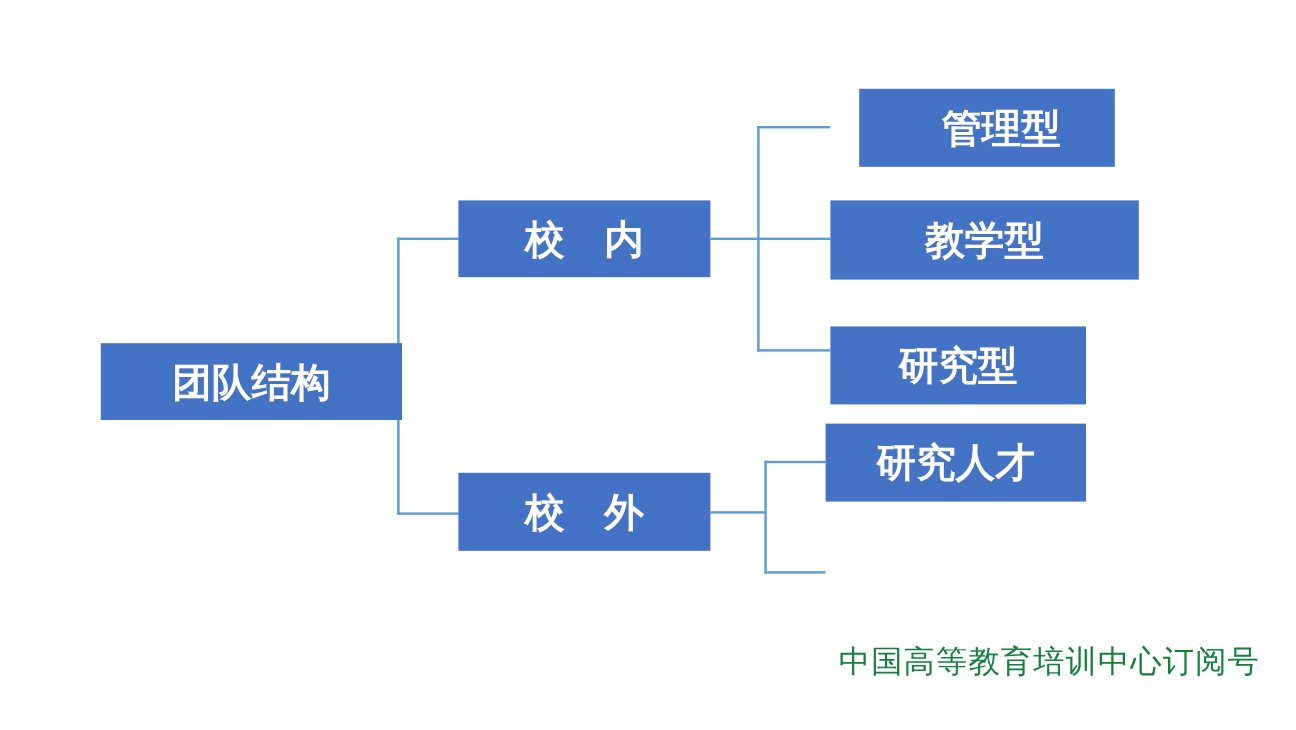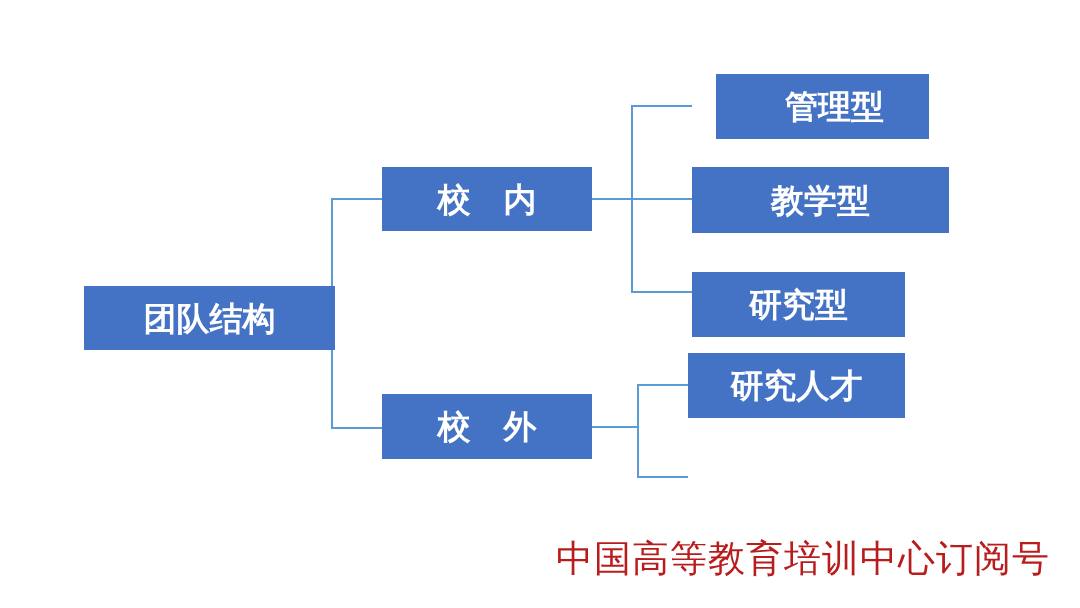--- a/index.html
+++ b/index.html
@@ -27,22 +27,22 @@
   .connector {
     position: absolute;
     background: #5B9BD5;
   }
   .connector.h { height: 2px; }
   .connector.v { width: 2px; }
   .watermark {
     position: absolute;
     top: 534px;
     right: 30px;
-    font-size: 37px;
-    color: #b91c1c;
+    font-size: 26px;
+    color: #15803d;
     letter-spacing: 1px;
     white-space: nowrap;
     font-weight: normal;
     font-family: Liberation Serif, serif;
   }
   
   .n-root        { left: 84px;  top: 286px; width: 251px; height: 64px; }
   .n-internal    { left: 382px; top: 167px; width: 210px; height: 64px; justify-content: center; }
   .n-external    { left: 382px; top: 394px; width: 210px; height: 65px; }
   .n-management  { left: 716px; top: 74px;  width: 213px; height: 65px; padding-left: 24px; }

